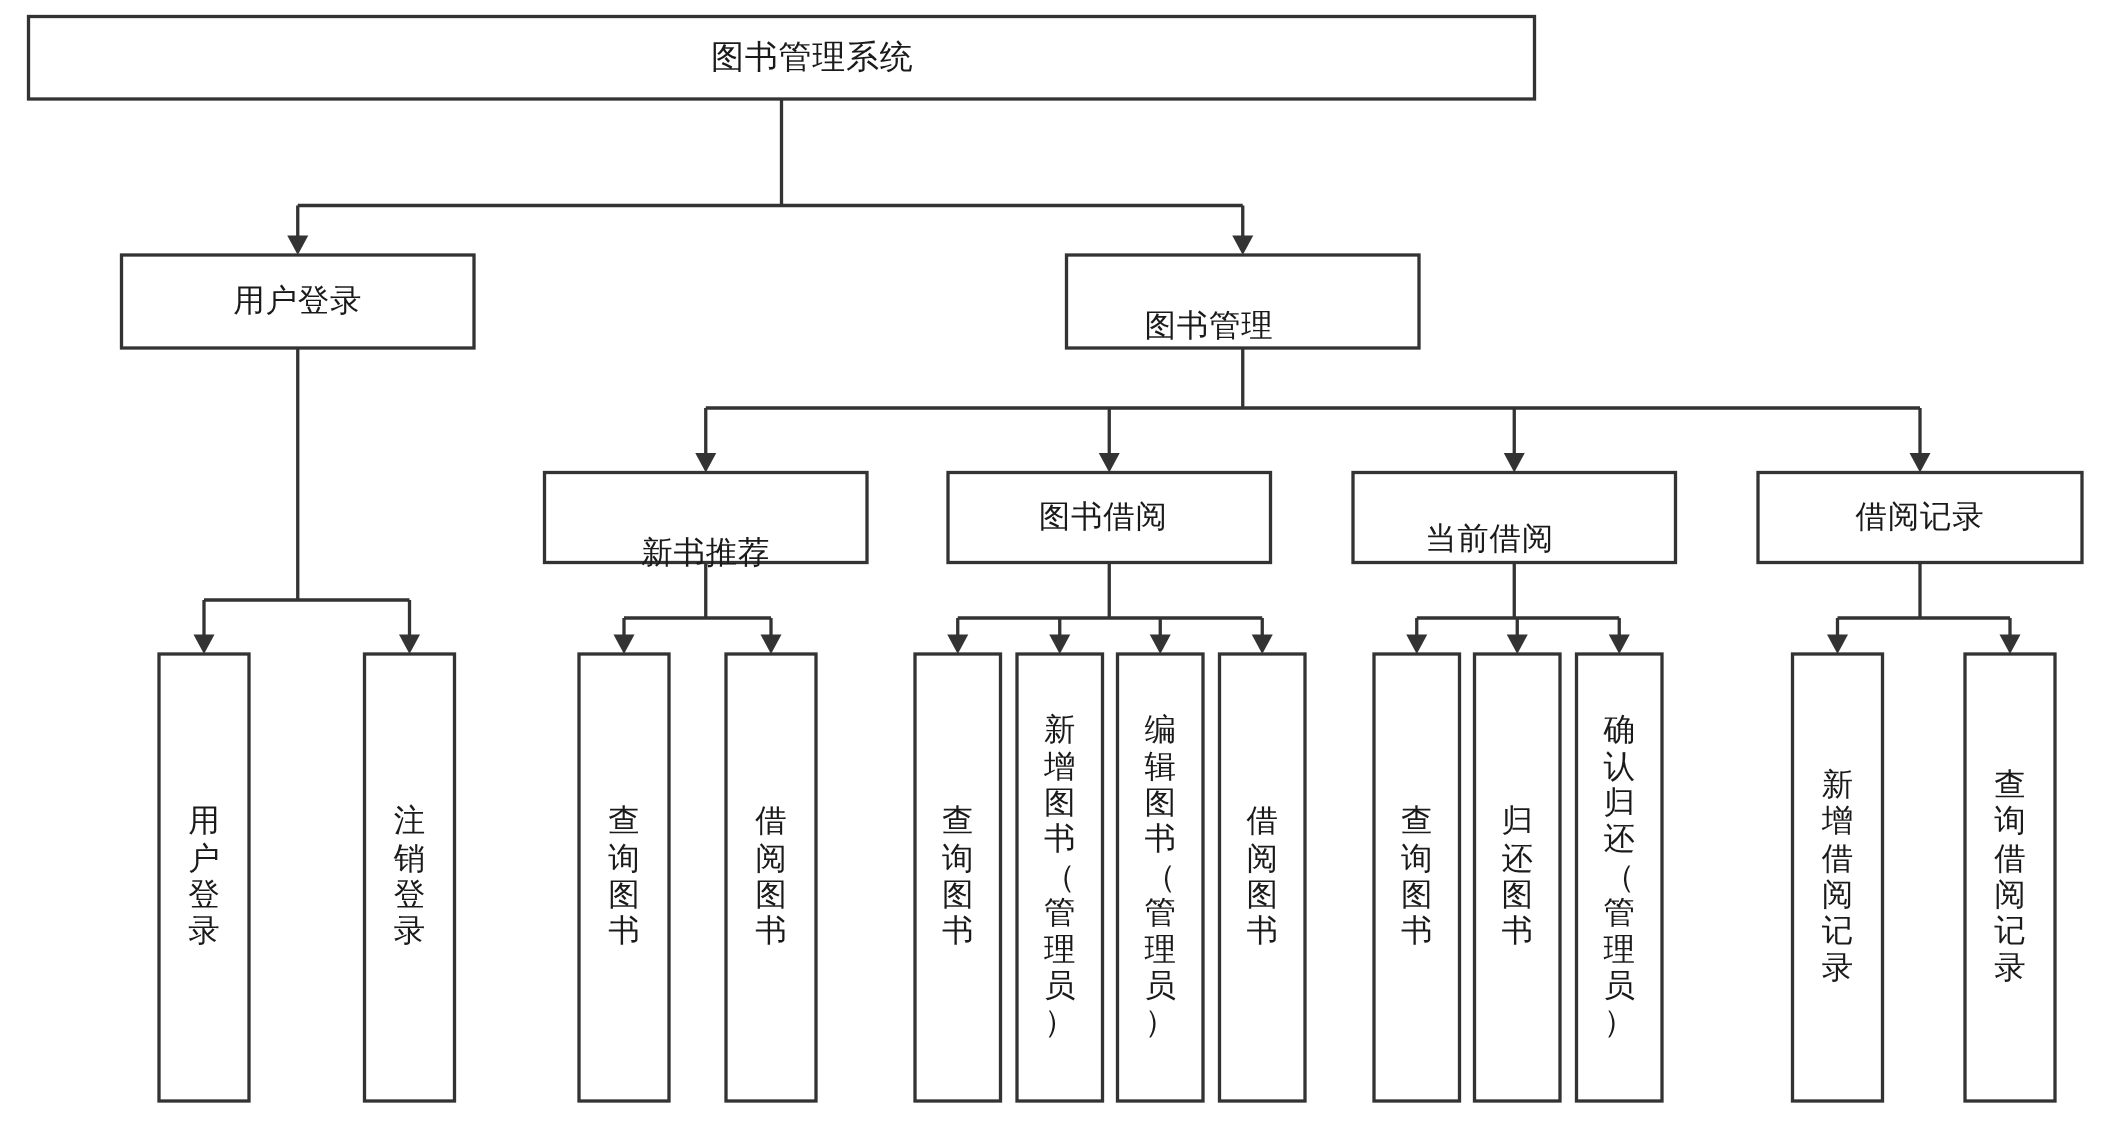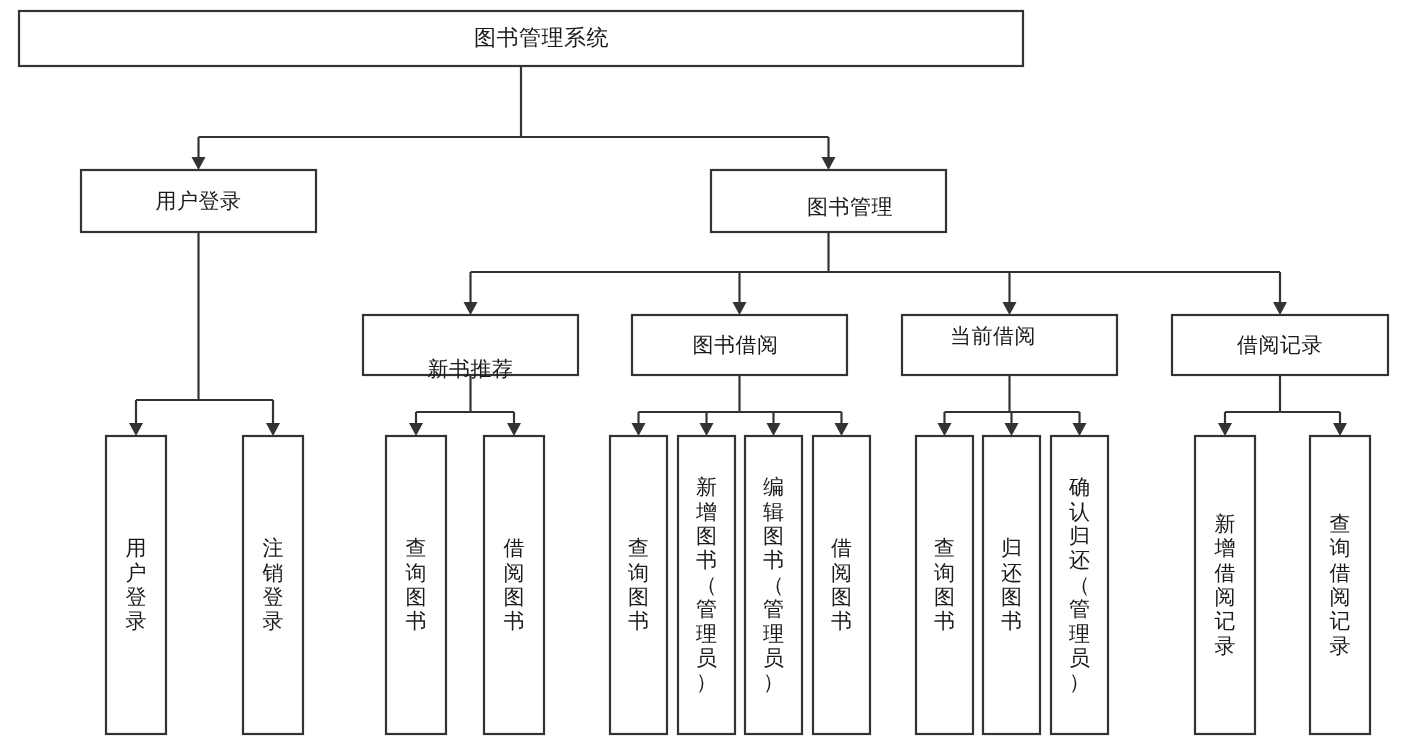--- a/index.html
+++ b/index.html
@@ -177,21 +177,21 @@
         </div>
       </div>
       <div class="node-label label-v" style="left: 243px; top: 436px; width: 60px; height: 298px;">
         <div>
           <span>注</span>
           <span>销</span>
           <span>登</span>
           <span>录</span>
         </div>
       </div>
-      <div class="node-label label-h" style="left: 711px; top: 176px; width: 190px; height: 62px; margin-left: 44px;">图书管理</div>
+      <div class="node-label label-h" style="left: 711px; top: 187px; width: 190px; height: 62px;">图书管理</div>
       <div class="node-label label-h" style="left: 363px; top: 315px; width: 215px; height: 60px; margin-top: 24px;">新书推荐</div>
       <div class="node-label label-v" style="left: 386px; top: 436px; width: 60px; height: 298px;">
         <div>
           <span>查</span>
           <span>询</span>
           <span>图</span>
           <span>书</span>
         </div>
       </div>
       <div class="node-label label-v" style="left: 484px; top: 436px; width: 60px; height: 298px;">
@@ -238,21 +238,21 @@
         </div>
       </div>
       <div class="node-label label-v" style="left: 813px; top: 436px; width: 57px; height: 298px;">
         <div>
           <span>借</span>
           <span>阅</span>
           <span>图</span>
           <span>书</span>
         </div>
       </div>
-      <div class="node-label label-h" style="left: 902px; top: 306px; width: 182px; height: 60px;">当前借阅</div>
+      <div class="node-label label-h" style="left: 902px; top: 330px; width: 182px; height: 60px;">当前借阅</div>
       <div class="node-label label-v" style="left: 916px; top: 436px; width: 57px; height: 298px;">
         <div>
           <span>查</span>
           <span>询</span>
           <span>图</span>
           <span>书</span>
         </div>
       </div>
       <div class="node-label label-v" style="left: 983px; top: 436px; width: 57px; height: 298px;">
         <div>

